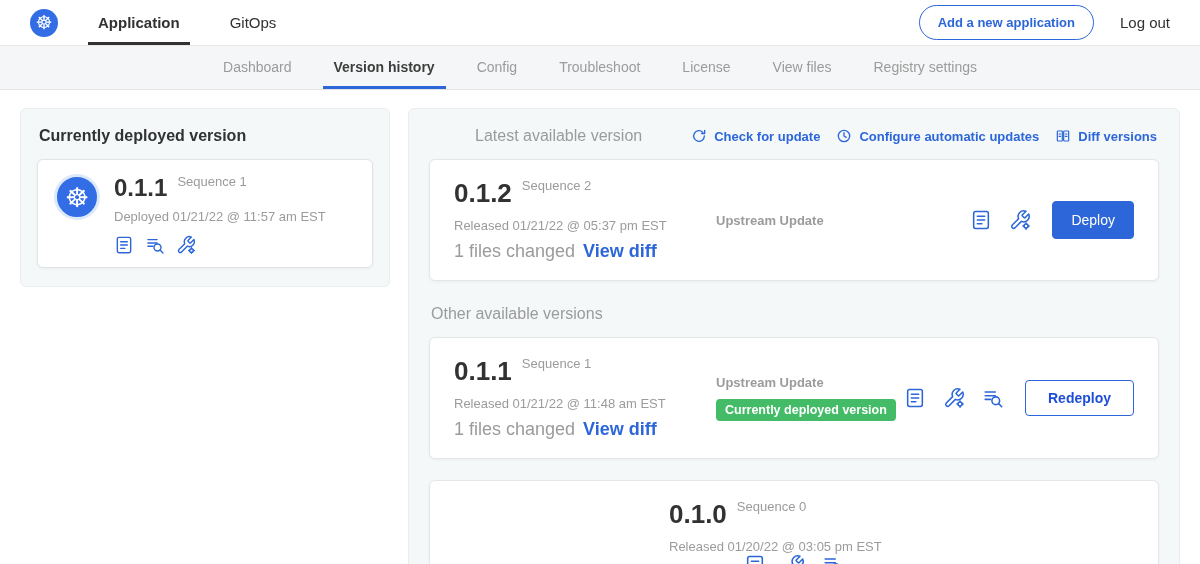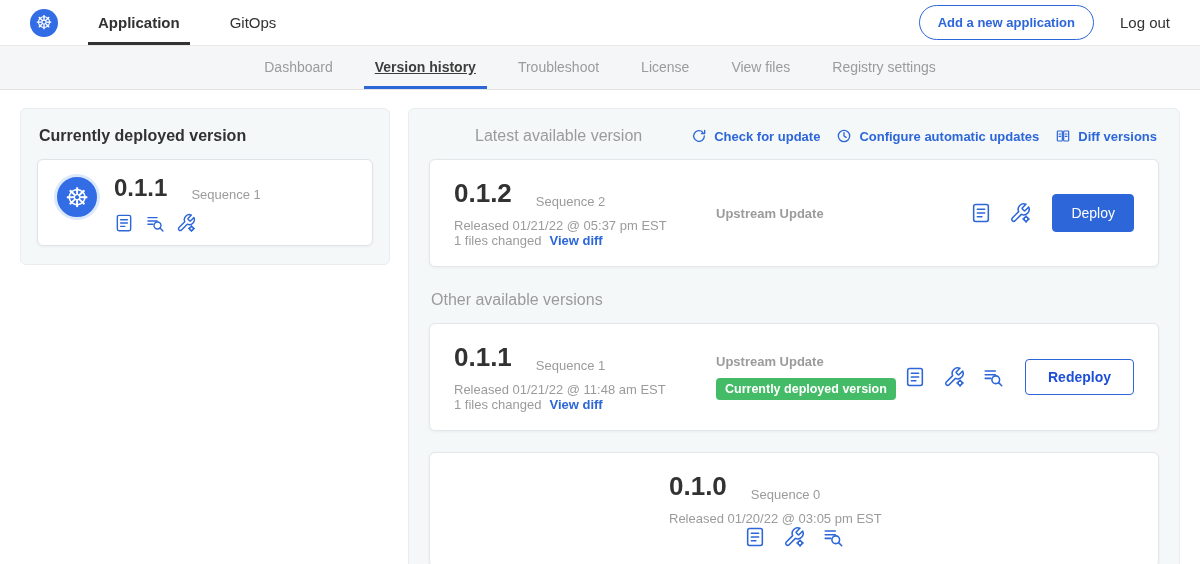--- a/index.html
+++ b/index.html
@@ -22,60 +22,60 @@
   .add-app { background:#fff; border:1px solid #2c66d9; color:#2c66d9; font-weight:bold;
     font-size:13px; padding:9px 18px; border-radius:18px; cursor:pointer;
     font-family:inherit; }
   .logout { margin-left:26px; font-size:15px; color:#323232; cursor:pointer; }
 
   
   .subnav { height:44px; background:#f5f6f7; border-bottom:1px solid #e3e3e3;
     display:flex; justify-content:center; }
   .subnav-item { line-height:43px; padding:0 21px; font-size:14px; color:#9b9b9b;
     position:relative; cursor:pointer; }
-  .subnav-item.active { color:#3d3d3d; font-weight:bold;text-decoration:underline; }
+  .subnav-item.active { color:#3d3d3d; font-weight:bold; }
   .subnav-item.active::after { content:""; position:absolute; left:10px; right:10px; bottom:0;
     height:3px; background:#2c66d9; }
 
   
   .main { display:flex; align-items:flex-start; gap:18px; padding:18px 20px; }
   .panel { background:#f5f8f9; border:1px solid #e9edef; border-radius:6px; }
 
   
   .deployed-panel { width:370px; padding:16px 16px 18px; }
   .deployed-title { font-size:16px; font-weight:bold; color:#323232; margin:2px 0 14px 2px; }
   .deployed-card { background:#fff; border:1px solid #e0e4e6; border-radius:6px;
     padding:14px 16px 12px; box-shadow:0 1px 3px rgba(100,110,120,.08);
     display:flex; align-items:flex-start; }
   .k8s-badge { flex:0 0 auto; width:46px; height:46px; border-radius:50%; background:#326de6;
     border:3px solid #dce9fb; color:#fff; display:flex; align-items:center; justify-content:center;
     font-size:27px; line-height:1; margin-right:14px; font-family:"DejaVu Sans",sans-serif; }
   .dep-content { flex:1; }
-  .ver-line { display:flex; align-items:flex-end;gap:14px; }
+  .ver-line { display:flex; align-items:flex-start; }
   .ver-num-sm { font-size:24px; font-weight:bold; color:#323232; }
   .seq { font-size:13px; color:#9b9b9b; margin-left:10px; }
   .muted { font-size:13px; color:#9b9b9b; margin-top:7px; }
   .icon-row { display:flex; gap:11px; margin-top:11px; }
 
   
   .available-panel { flex:1; padding:14px 20px 20px; }
   .panel-head { display:flex; align-items:center; justify-content:space-between;
     margin:4px 2px 14px; }
   .gray-title { font-size:16px; font-weight:normal; color:#9b9b9b;margin-left:44px; }
   .head-actions { display:flex; align-items:center; gap:16px; }
   .action { display:flex; align-items:center; gap:7px; color:#2c66d9; font-size:13px;
     font-weight:bold; cursor:pointer; }
 
   .vcard { background:#fff; border:1px solid #e3e7e9; border-radius:6px;
     padding:18px 24px; box-shadow:0 1px 3px rgba(100,110,120,.08);
     display:flex; align-items:center; }
   .vleft { width:250px; flex:0 0 auto; }
   .ver-num { font-size:26px; font-weight:bold; color:#323232; }
   .rel { font-size:13px; color:#9b9b9b; margin-top:9px; }
-  .files-line { display:flex; align-items:flex-end; margin-top:0; font-size:13px; }
+  .files-line { display:flex; align-items:flex-end; margin-top:8px; font-size:18px; }
   .files { color:#9b9b9b; }
   .view-diff { color:#2c66d9; font-weight:bold; margin-left:8px; cursor:pointer; }
   .vmid { flex:1; padding-left:12px; }
   .source { font-size:13px; font-weight:bold; color:#9b9b9b; }
   .badge { display:inline-block; margin-top:9px; padding:4px 9px; border-radius:4px;
     color:#fff; font-size:12.5px; font-weight:bold; }
   .badge-green { background:#44bb66; }
   .badge-gray { background:#b3b8b8; }
   .vright { display:flex; align-items:center; gap:17px; }
   .btn-deploy { background:#2c66d9; border:1px solid #2c66d9; color:#fff; font-weight:normal;
@@ -151,39 +151,41 @@
     </div>
   </nav>
   <div class="spacer"></div>
   <button class="add-app">Add a new application</button>
   <div class="logout">Log out</div>
 </header>
 
 <nav class="subnav">
   <div class="subnav-item">Dashboard</div>
   <div class="subnav-item active">Version history</div>
+  <div class="subnav-item">Config</div>
   <div class="subnav-item">Troubleshoot</div>
   <div class="subnav-item">License</div>
   <div class="subnav-item">View files</div>
   <div class="subnav-item">Registry settings</div>
 </nav>
 
 <main class="main">
 
   <section class="panel deployed-panel">
     <h2 class="deployed-title">Currently deployed version</h2>
     <div class="deployed-card">
       <span class="k8s-badge">
         <span>☸</span>
       </span>
       <div class="dep-content">
         <div class="ver-line">
           <span class="ver-num-sm">0.1.1</span>
           <span class="seq">Sequence 1</span>
         </div>
+        <div class="muted">Deployed 01/21/22 @ 11:57 am EST</div>
         <div class="icon-row">
           <svg class="icn" viewBox="0 0 24 24">
               <use href="#i-notes"></use>
             </svg>
           <svg class="icn" viewBox="0 0 24 24">
               <use href="#i-difflines"></use>
             </svg>
           <svg class="icn" viewBox="0 0 24 24">
               <use href="#i-config"></use>
             </svg>

